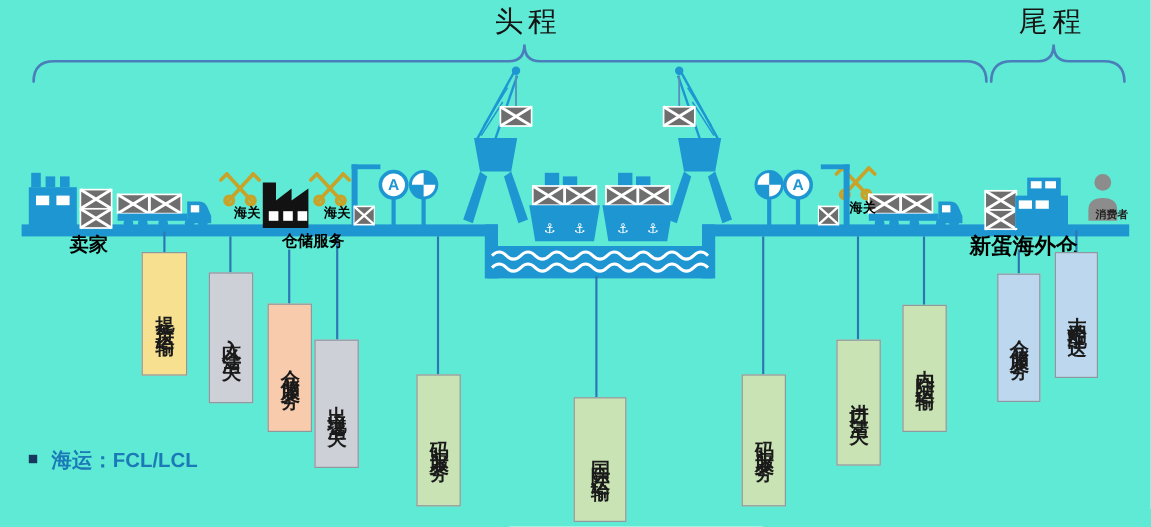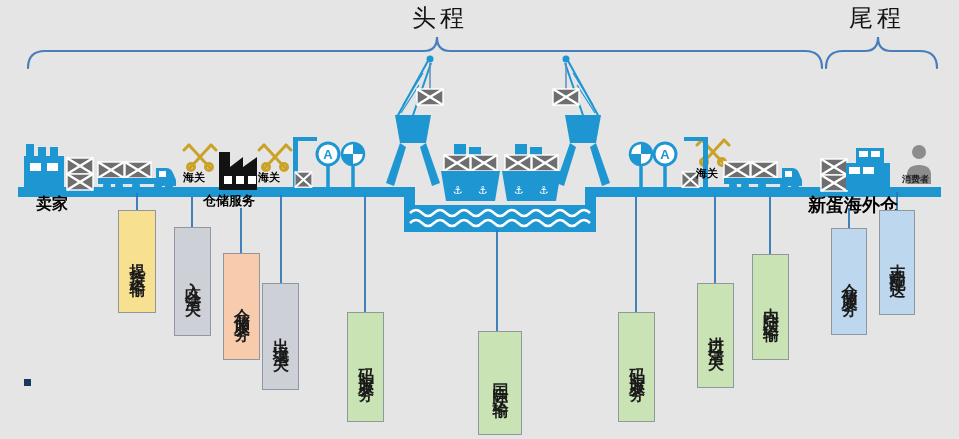--- a/index.html
+++ b/index.html
@@ -1,26 +1,26 @@
 <!DOCTYPE html>
 <html><head>
 <meta charset="utf-8">
 <style>
   html,body{margin:0;padding:0;background:#fff;}
-  #stage{position:relative;width:959px;height:439px;background:#e5e5e5;overflow:hidden;
+  #stage{position:relative;width:959px;height:439px;background:#5eead4;overflow:hidden;
          font-family:"DejaVu Sans",sans-serif;}
   #scene-svg{position:absolute;left:0;top:0;}
 
   .leg-title{position:absolute;top:2px;width:90px;text-align:center;
              font-family:"Liberation Serif",serif;font-size:24px;color:#141414;letter-spacing:4px;}
   #first-leg{left:395px;}
   #last-leg{left:832px;}
 
   .scene-label{position:absolute;color:#000;font-family:"Liberation Serif",serif;font-weight:bold;
-               text-align:left;white-space:nowrap;}
+               text-align:right;white-space:nowrap;}
   #seller-label{left:36px;top:194px;width:54px;font-size:16px;}
   #customs-label-1{left:183px;top:170px;width:34px;font-size:11px;}
   #customs-label-2{left:258px;top:170px;width:34px;font-size:11px;}
   #customs-label-3{left:696px;top:166px;width:34px;font-size:11px;}
   #front-warehouse-label{left:203px;top:192px;width:84px;font-size:13px;}
   #overseas-warehouse-label{left:808px;top:193px;width:84px;font-size:18px;}
   #consumer-label{left:902px;top:173px;width:38px;font-size:9px;color:#222;}
 
   .vbox{position:absolute;border:1px solid #8f979f;box-sizing:border-box;
         writing-mode:vertical-rl;text-orientation:upright;
@@ -238,16 +238,17 @@
   <div class="vbox c-green" id="box-5">国际运输</div>
   <div class="vbox c-green" id="box-6">码头服务</div>
   <div class="vbox c-green" id="box-7">进口清关</div>
   <div class="vbox c-green" id="box-8">内陆运输</div>
   <div class="vbox c-blue" id="box-9">仓储服务</div>
   <div class="vbox c-blue" id="box-10">末端配送</div>
 
   <div id="legend">
     <div class="legend-row">
       <span class="legend-bullet"></span>
+      <span class="legend-text">海运：FCL/LCL</span>
     </div>
   </div>
 
 </div>
 
 </body></html>

